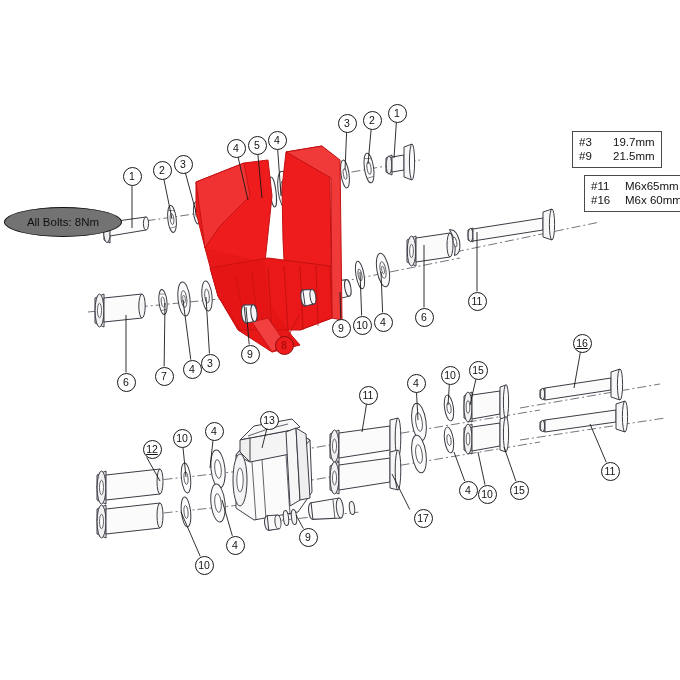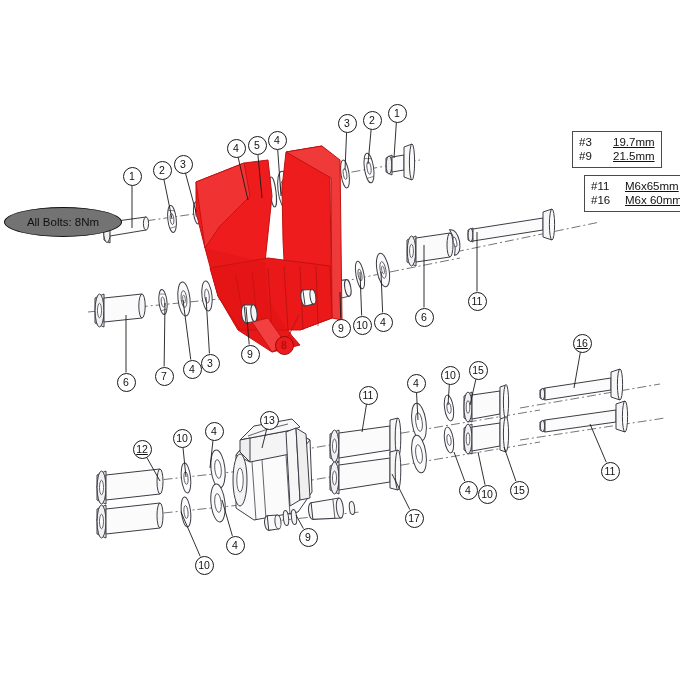--- a/index.html
+++ b/index.html
@@ -34,21 +34,20 @@
   }
   .legend-row {
     display: flex;
   }
   .legend-key {
     width: 34px;
     flex: none;
   }
   .legend-val {
     flex: none;
-    text-decoration: underline;
   }
   #legend-sizes { left: 572px; top: 131px; }
   #legend-bolts { left: 572px; top: 175px; margin-left: 12px; }
 
   .torque-note {
     position: absolute;
     left: 4px;
     top: 207px;
     width: 118px;
     height: 30px;
@@ -516,29 +515,29 @@
       <div class="callout" style="left: 210px; top: 363px;">3</div>
       <div class="callout" style="left: 250px; top: 354px;">9</div>
       <div class="callout highlight" style="left: 284px; top: 345px;">8</div>
       <div class="callout" style="left: 341px; top: 328px;">9</div>
       <div class="callout" style="left: 362px; top: 325px;">10</div>
       <div class="callout" style="left: 383px; top: 322px;">4</div>
       <div class="callout" style="left: 424px; top: 317px;">6</div>
       <div class="callout" style="left: 477px; top: 301px;">11</div>
       <div class="callout" style="left: 582px; top: 343px; text-decoration: underline;">16</div>
       <div class="callout" style="left: 610px; top: 471px;">11</div>
-      <div class="callout" style="left: 142px; top: 449px; text-decoration: underline;">12</div>
+      <div class="callout" style="left: 152px; top: 449px; text-decoration: underline;">12</div>
       <div class="callout" style="left: 182px; top: 438px;">10</div>
       <div class="callout" style="left: 214px; top: 431px;">4</div>
       <div class="callout" style="left: 204px; top: 565px;">10</div>
       <div class="callout" style="left: 235px; top: 545px;">4</div>
       <div class="callout" style="left: 269px; top: 420px;">13</div>
       <div class="callout" style="left: 308px; top: 537px;">9</div>
       <div class="callout" style="left: 368px; top: 395px;">11</div>
-      <div class="callout" style="left: 414px; top: 518px;">17</div>
+      <div class="callout" style="left: 423px; top: 518px;">17</div>
       <div class="callout" style="left: 416px; top: 383px;">4</div>
       <div class="callout" style="left: 450px; top: 375px;">10</div>
       <div class="callout" style="left: 478px; top: 370px;">15</div>
       <div class="callout" style="left: 468px; top: 490px;">4</div>
       <div class="callout" style="left: 487px; top: 494px;">10</div>
       <div class="callout" style="left: 519px; top: 490px;">15</div>
     </div>
 
 </div>
 

